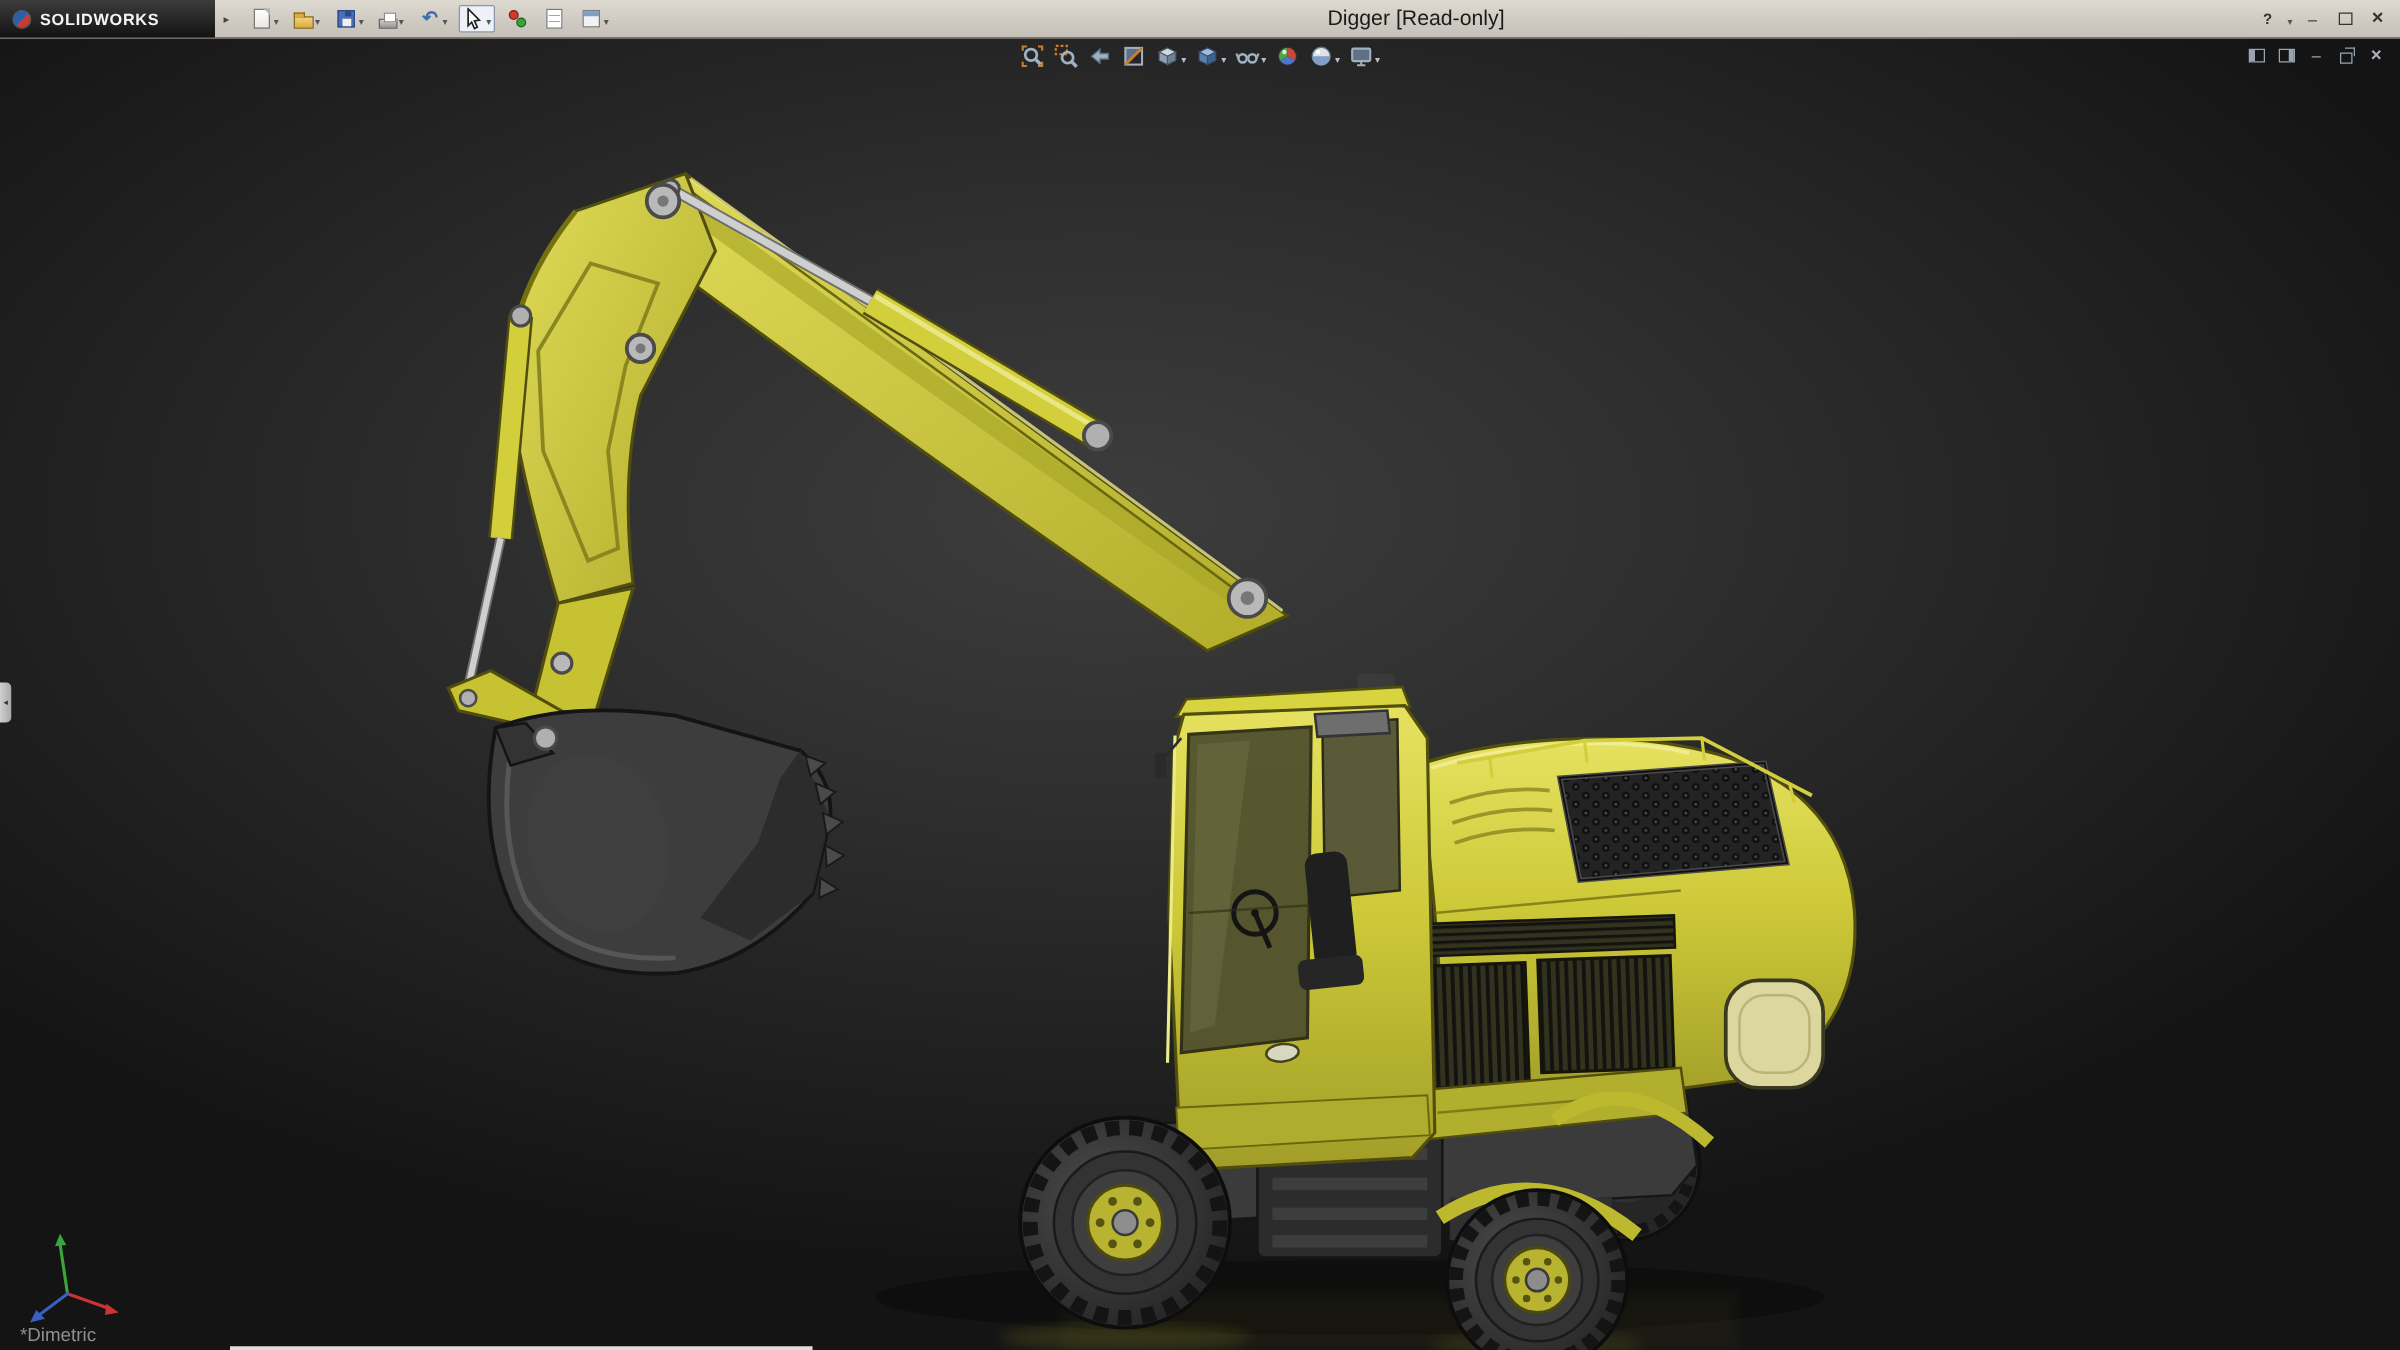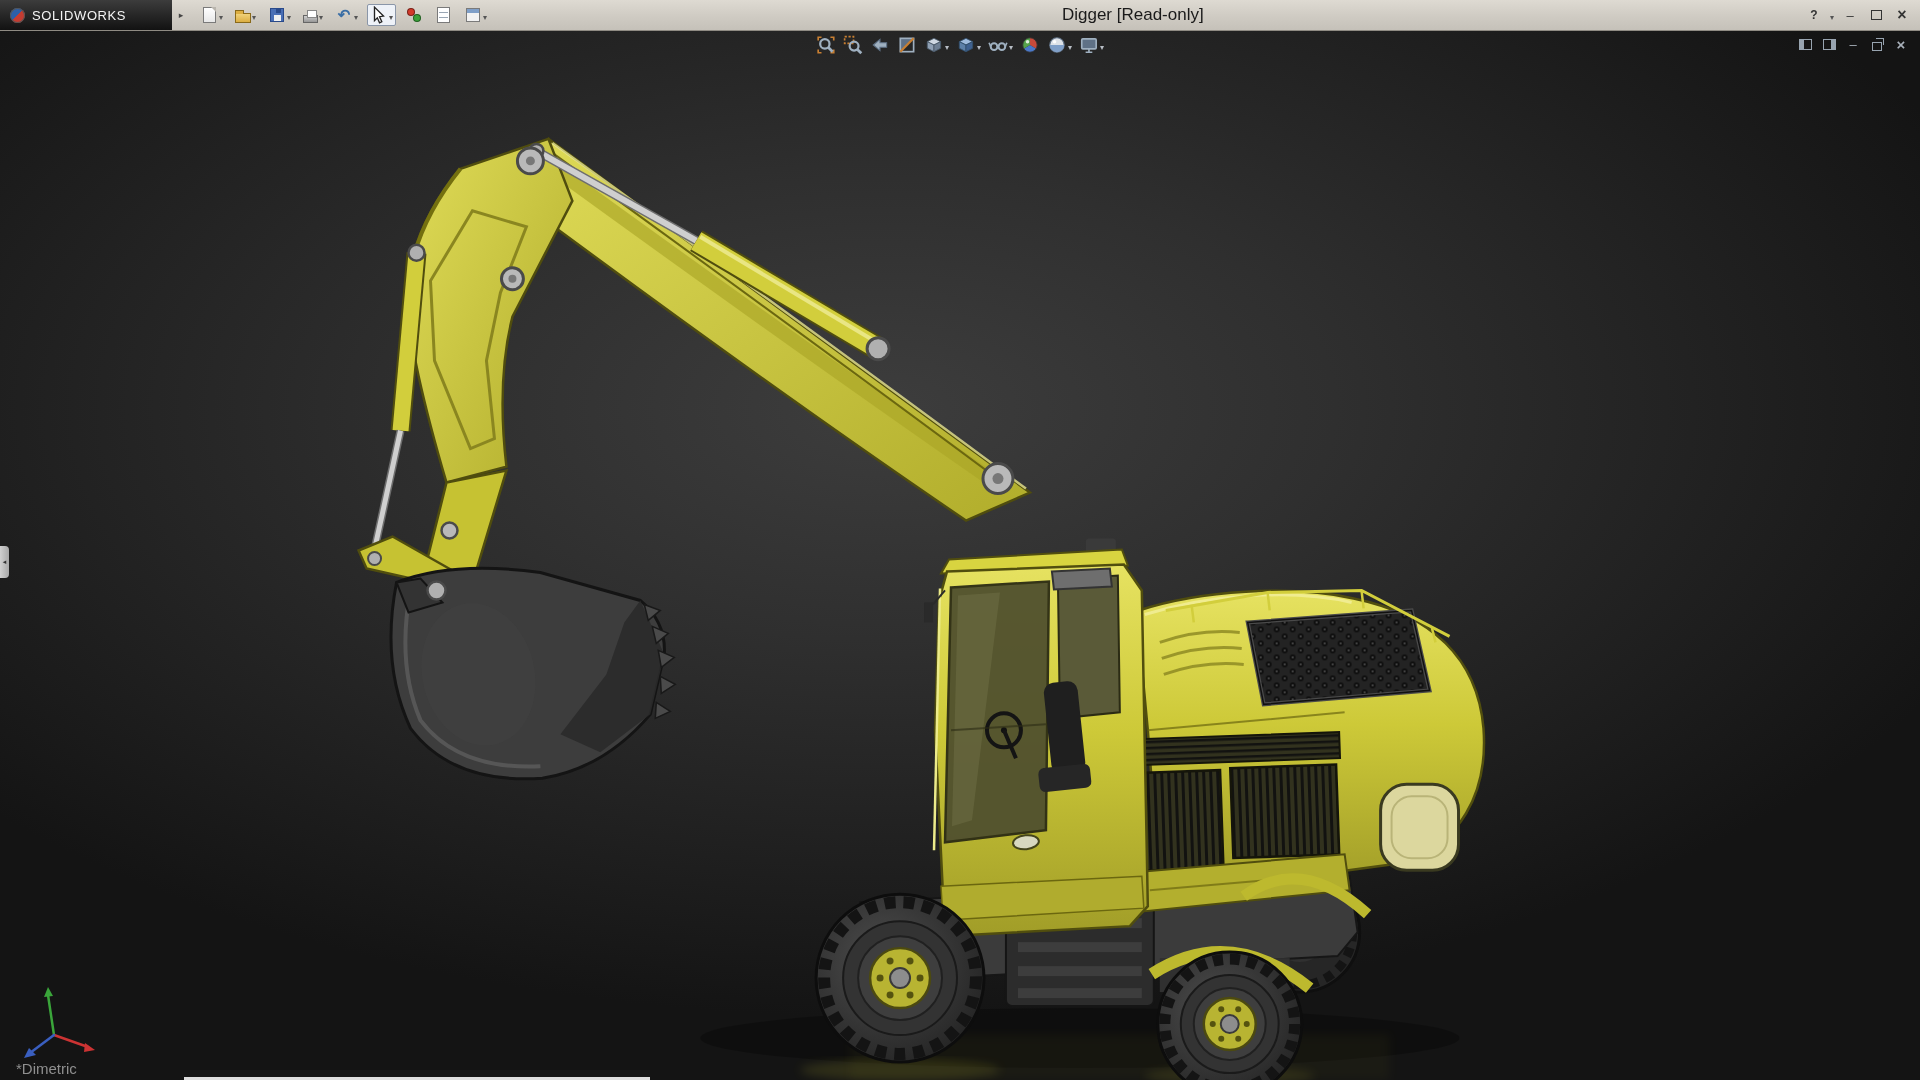--- a/index.html
+++ b/index.html
@@ -8,21 +8,21 @@
 
   
   .titlebar{position:absolute;top:0;left:0;right:0;height:30px;
     background:linear-gradient(#dedad2,#cfcbc3 55%,#c5c1b9);
     border-bottom:1px solid #8f8b83;display:flex;align-items:center;z-index:30;}
   .logo{height:30px;width:172px;background:linear-gradient(#3c3c3c,#121212);
     display:flex;align-items:center;gap:7px;padding-left:10px;box-sizing:border-box;flex:0 0 auto;}
   .logo-mark{width:15px;height:15px;border-radius:50%;
     background:linear-gradient(135deg,#2d5fa8 0 50%,#c43c32 50% 100%);
     box-shadow:0 0 0 1px #555 inset;flex:0 0 auto;}
-  .logo-text{color:#f4f4f4;font-size:13px;font-weight:normal;letter-spacing:.6px;}
+  .logo-text{color:#f4f4f4;font-size:13px;font-weight:bold;letter-spacing:.6px;}
   .menu-expand{width:14px;height:20px;display:flex;align-items:center;justify-content:center;
     font-size:9px;color:#444;margin:0 4px 0 2px;cursor:default;}
   .toolbar{display:flex;align-items:center;gap:6px;padding-left:6px;}
   .tb{display:flex;align-items:center;gap:1px;padding:1px 2px;border:1px solid transparent;border-radius:2px;}
   .tb.active{border-color:#8a96a8;background:#eef2f8;}
   .caret{font-size:8px;color:#555;line-height:1;padding-top:5px;}
   .hud .caret{color:#b8bec6;padding-top:6px;}
 
   .ic{width:18px;height:18px;display:inline-block;position:relative;}
   .ic-new{width:13px;height:16px;margin:1px 2px;background:linear-gradient(#ffffff,#e8e8e8);border:1px solid #7a7a7a;box-sizing:border-box;}

